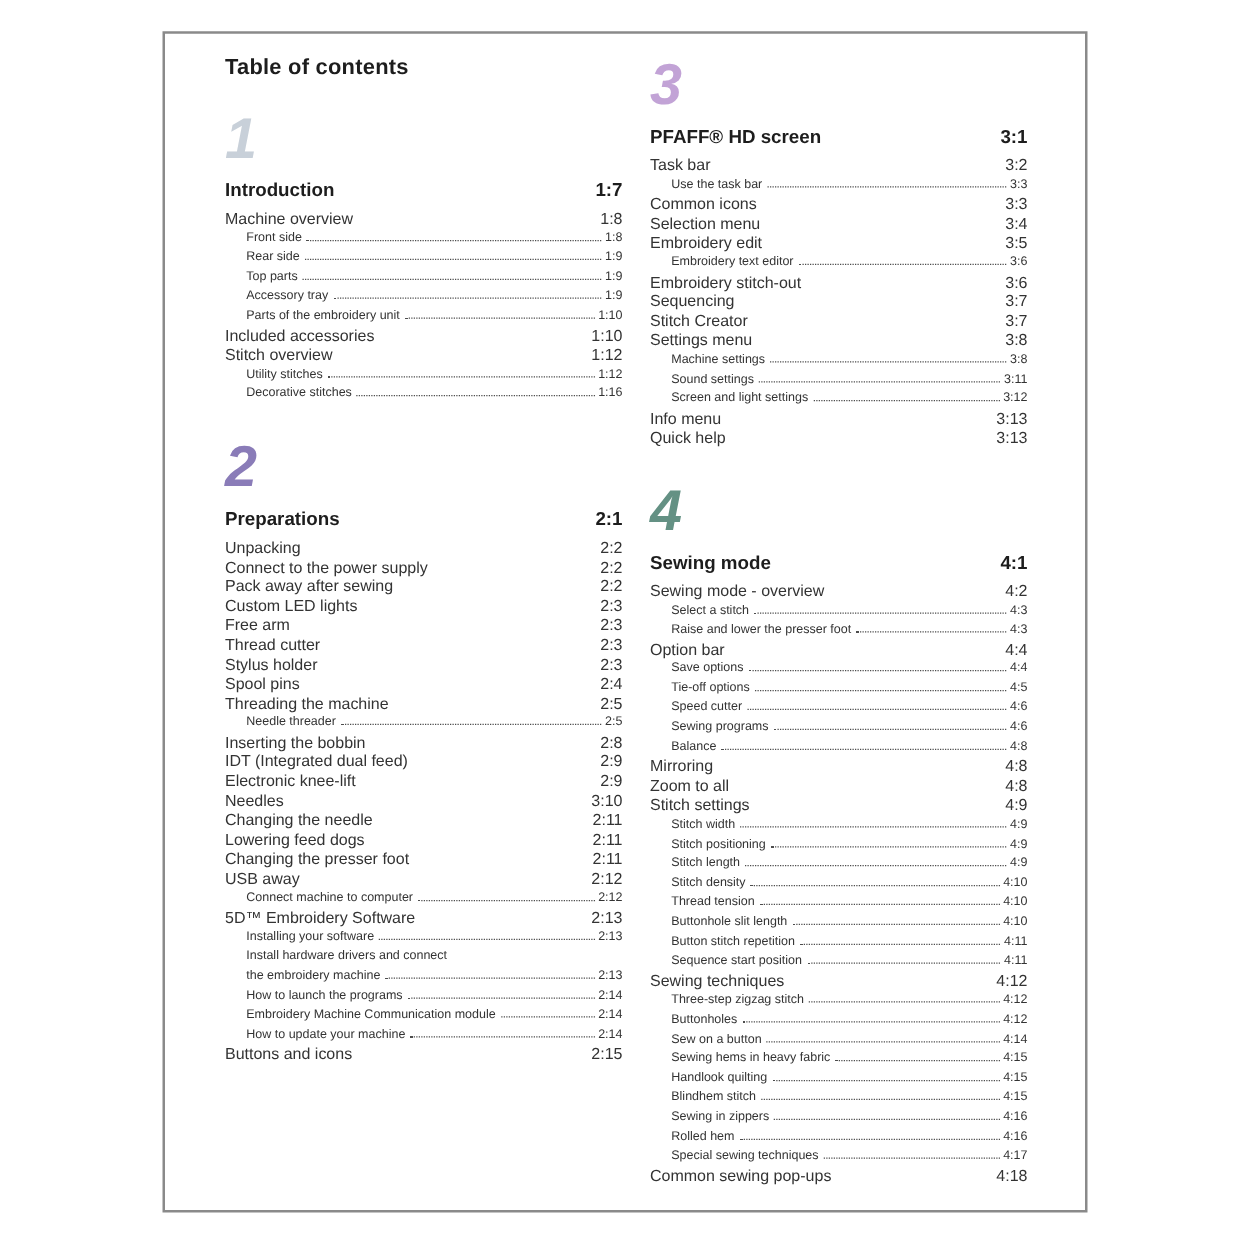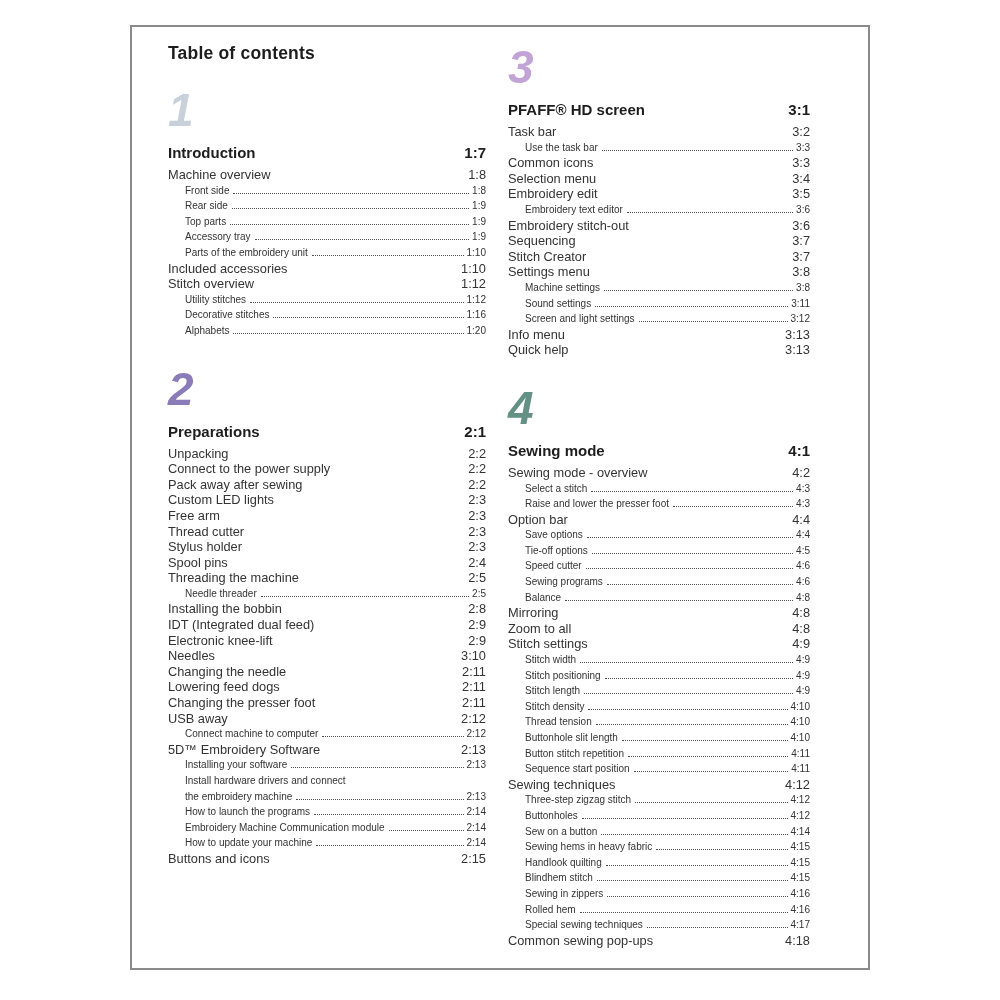--- a/index.html
+++ b/index.html
@@ -21,20 +21,21 @@
     top: 25px;
     width: 740px;
     height: 945px;
     box-sizing: border-box;
     border: 2px solid #8a8a8a;
     background: #ffffff;
   }
   .content {
     display: flex;
     padding: 16px 0 0 36px;
+    margin-left: 12px;
   }
   .col-left  { width: 318px; margin-right: 22px; }
   .col-right { width: 302px; }
 
   .page-title {
     margin: 0 0 22px 0;
     font-size: 17.5px;
     font-weight: bold;
     color: #1d1d1d;
     letter-spacing: 0.2px;
@@ -141,25 +142,20 @@
               <div class="toc-item level-2">
                 <span class="label">Utility stitches</span>
                 <span class="leader"></span>
                 <span class="pageno">1:12</span>
               </div>
               <div class="toc-item level-2">
                 <span class="label">Decorative stitches</span>
                 <span class="leader"></span>
                 <span class="pageno">1:16</span>
               </div>
-              <div class="toc-item level-2">
-                <span class="label">Alphabets</span>
-                <span class="leader"></span>
-                <span class="pageno">1:20</span>
-              </div>
             </div>
             <div class="section">
               <div class="section-number" style="color: rgb(138, 124, 184);">2</div>
               <div class="section-heading">
                 <span>Preparations</span>
                 <span>2:1</span>
               </div>
               <div class="toc-item level-1">
                 <span class="label">Unpacking</span>
                 <span class="spacer"></span>
@@ -204,21 +200,21 @@
                 <span class="label">Threading the machine</span>
                 <span class="spacer"></span>
                 <span class="pageno">2:5</span>
               </div>
               <div class="toc-item level-2">
                 <span class="label">Needle threader</span>
                 <span class="leader"></span>
                 <span class="pageno">2:5</span>
               </div>
               <div class="toc-item level-1">
-                <span class="label">Installing the bobbin</span>
+                <span class="label">Inserting the bobbin</span>
                 <span class="spacer"></span>
                 <span class="pageno">2:8</span>
               </div>
               <div class="toc-item level-1">
                 <span class="label">IDT (Integrated dual feed)</span>
                 <span class="spacer"></span>
                 <span class="pageno">2:9</span>
               </div>
               <div class="toc-item level-1">
                 <span class="label">Electronic knee-lift</span>

